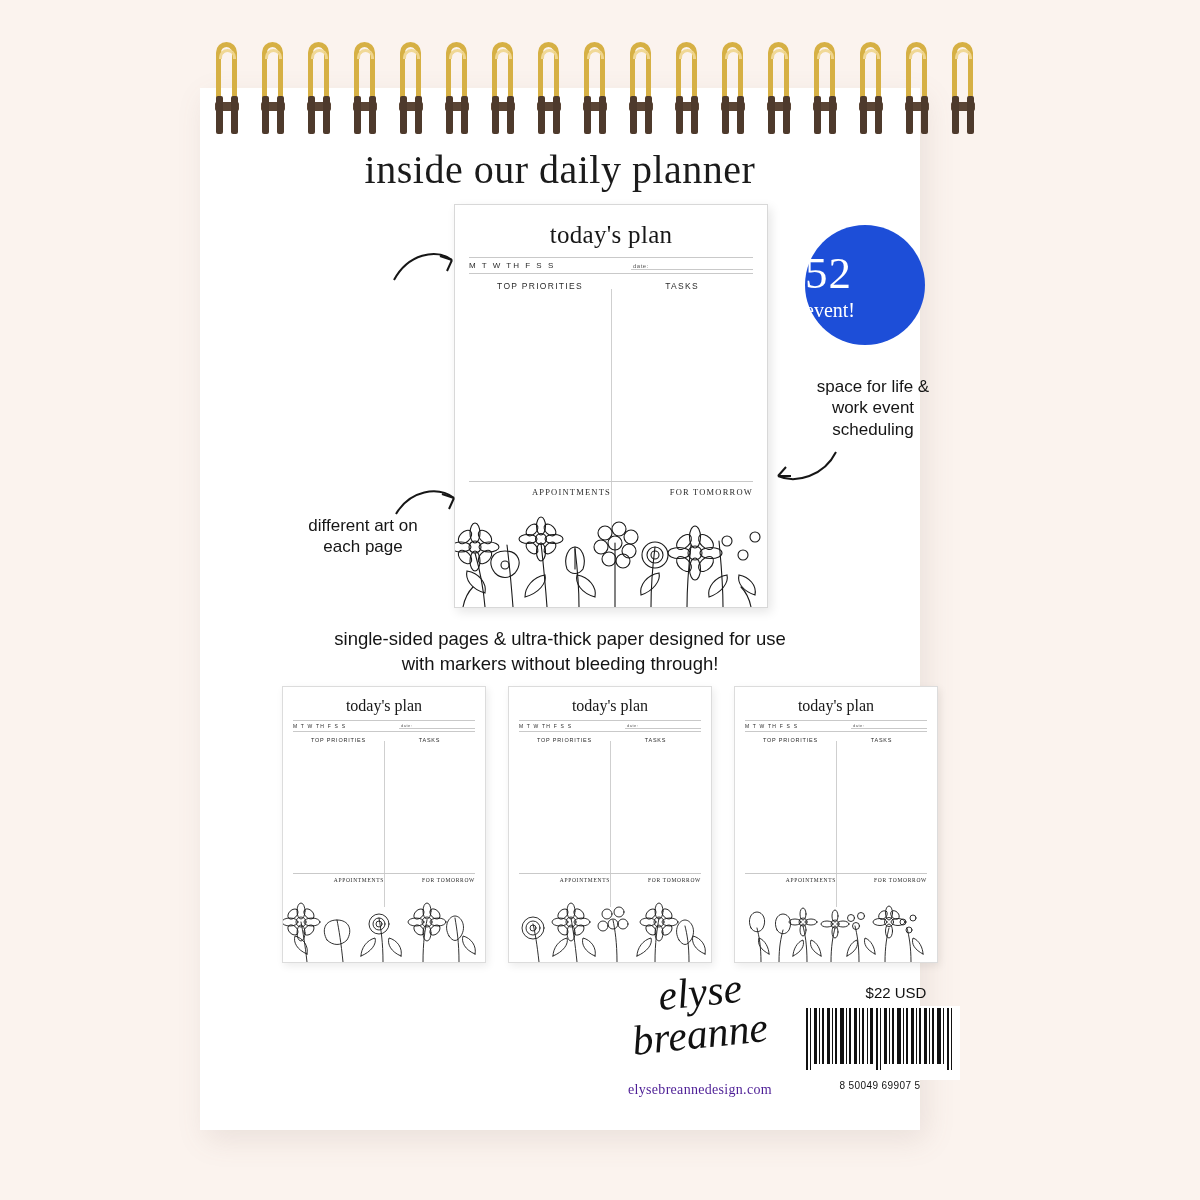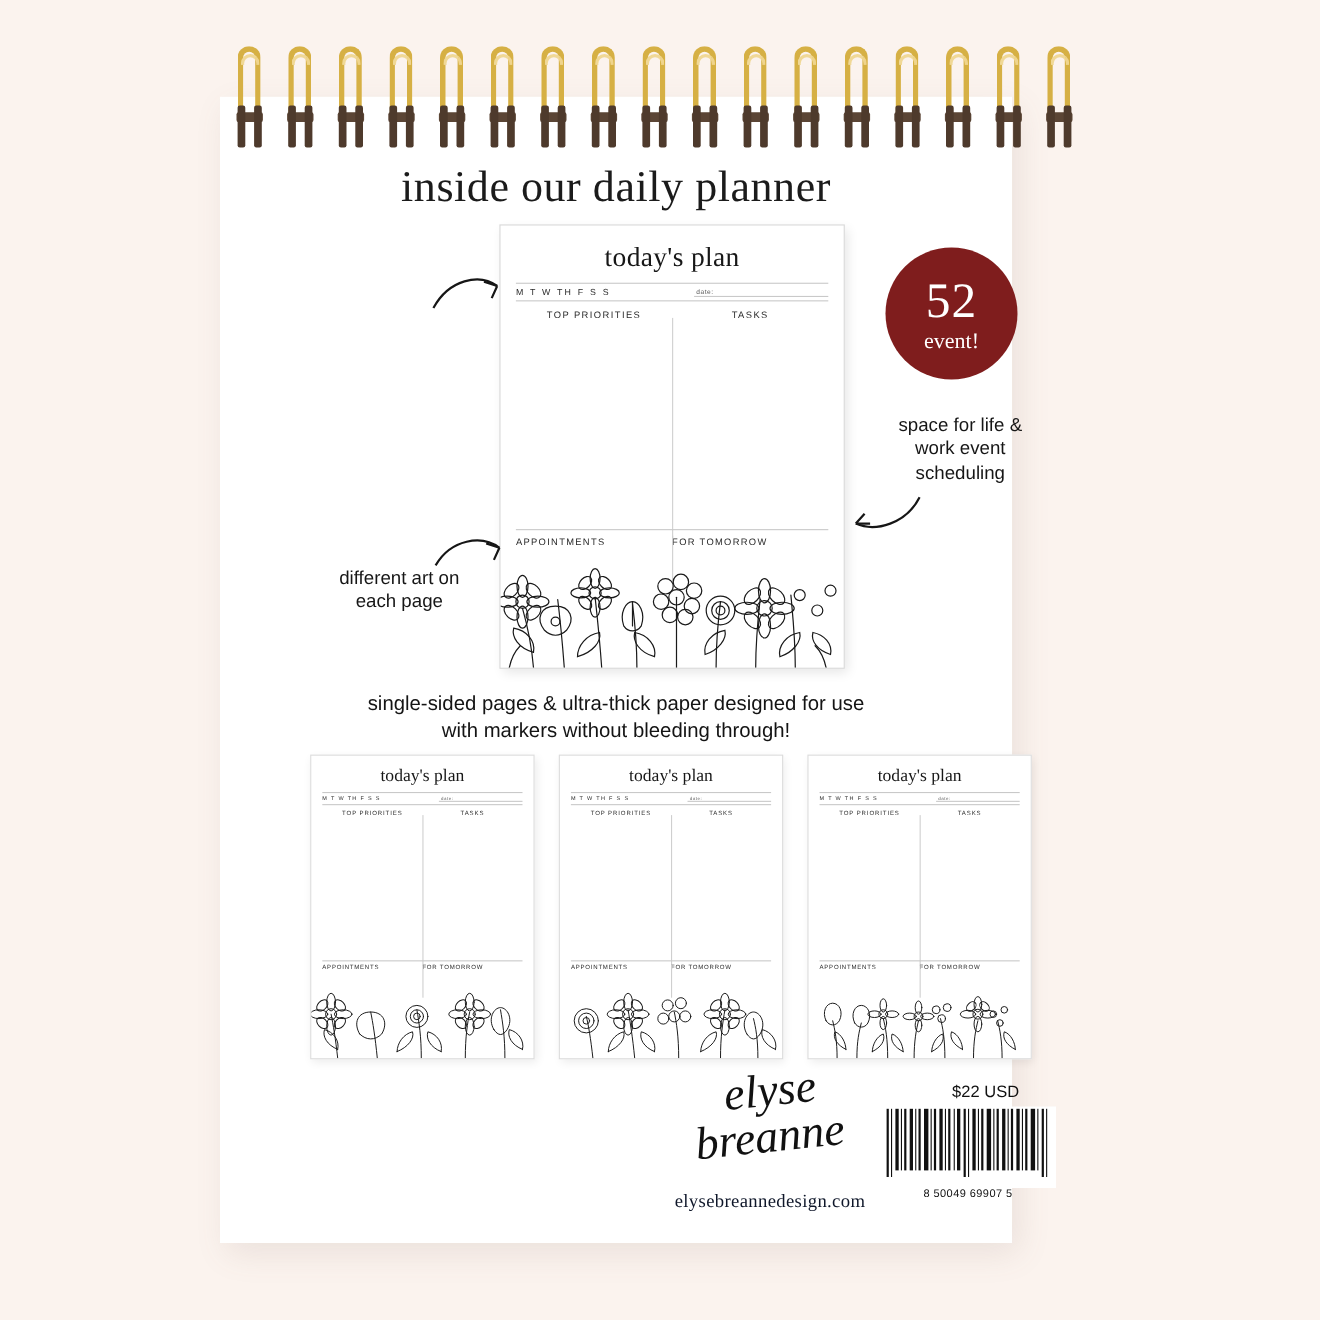--- a/index.html
+++ b/index.html
@@ -81,35 +81,35 @@
   }
   .colhdr span{flex:1;text-align:center;}
   .vline{
     position:absolute;background:#cfcfcf;width:1px;
   }
   .hero .vline{left:156px;top:84px;height:200px;}
   .hero .rule-bottom{margin:0 14px;position:absolute;left:0;right:0;top:276px;}
   .botrow{
     position:absolute;left:14px;right:14px;top:282px;display:flex;font-size:8.5px;letter-spacing:1.2px;color:#2a2a2a;
   }
-  .botrow span{flex:1;text-align:left;}
+  .botrow span{flex:1;text-align:right;font-family:Liberation Serif, serif;}
   .hero .vline2{left:156px;top:282px;height:44px;}
   .flowers{position:absolute;left:0;right:0;bottom:0;height:110px;}
   
   .anno{
     position:absolute;font-size:17px;line-height:1.25;color:#161616;text-align:center;
   }
   .anno1{left:70px;top:192px;width:190px;}
   .anno2{left:578px;top:288px;width:190px;}
   .anno3{left:68px;top:427px;width:190px;}
   .arrow{position:absolute;}
   
   .badge{
     position:absolute;left:605px;top:137px;width:120px;height:120px;border-radius:50%;
-    background:#7f1d1d;color:#fff;text-align:center;
+    background:#1d4ed8;color:#fff;text-align:left;
   }
   .badge .num{
     font-family:"Liberation Serif", serif;font-size:45px;line-height:1;padding-top:26px;letter-spacing:1px;
   }
   .badge .lbl{
     font-family:"Liberation Serif", serif;font-size:20px;margin-top:3px;
   }
   
   .subhead{
     position:absolute;left:120px;right:120px;top:539px;text-align:center;
@@ -139,21 +139,21 @@
   }
   .logo{
     position:absolute;left:390px;top:880px;width:220px;text-align:center;
   }
   .logo .l1,.logo .l2{
     font-family:"Liberation Serif", serif;font-style:italic;color:#111;
   }
   .logo .l1{font-size:42px;transform:rotate(-6deg);}
   .logo .l2{font-size:42px;transform:rotate(-6deg);margin-top:-6px;}
   .logo .site{
-    font-family:"Liberation Serif", serif;font-size:17px;color:#0f172a;margin-top:24px;letter-spacing:.3px;
+    font-family:"Liberation Serif", serif;font-size:14px;color:#4c1d95;margin-top:24px;letter-spacing:.3px;
   }
   .price{
     position:absolute;left:616px;top:896px;width:160px;text-align:center;font-size:15px;color:#111;
   }
   .barcode{
     position:absolute;left:600px;top:918px;width:160px;height:74px;background:#fff;
   }
   .barcode svg{display:block;}
   .barnum{
     position:absolute;left:595px;top:992px;width:170px;text-align:center;font-size:10px;letter-spacing:.4px;color:#111;

